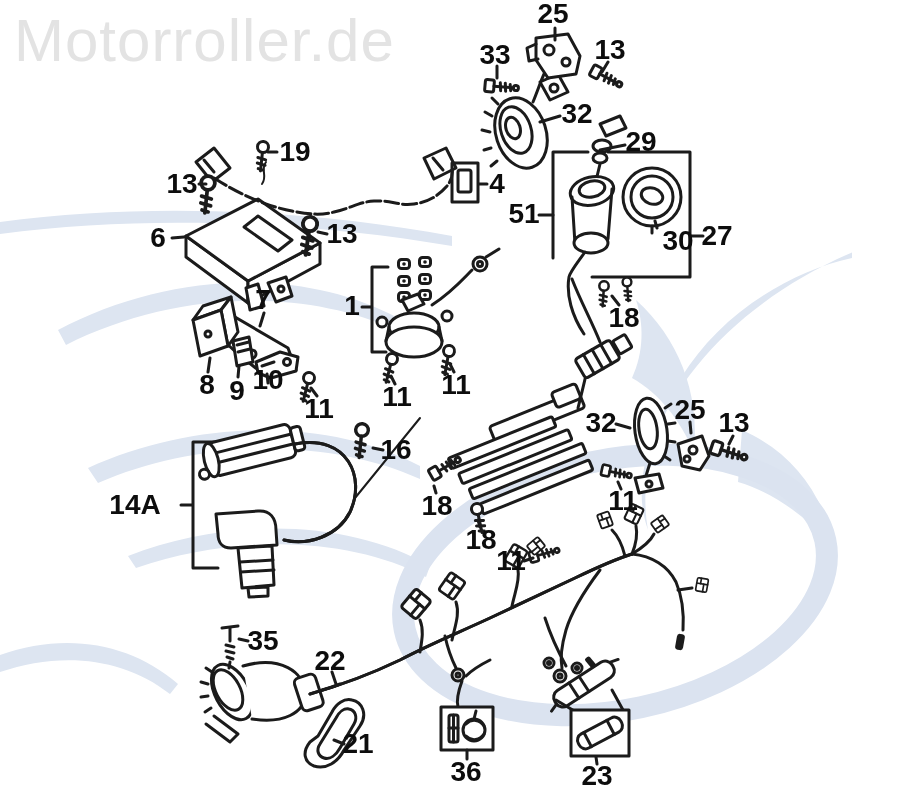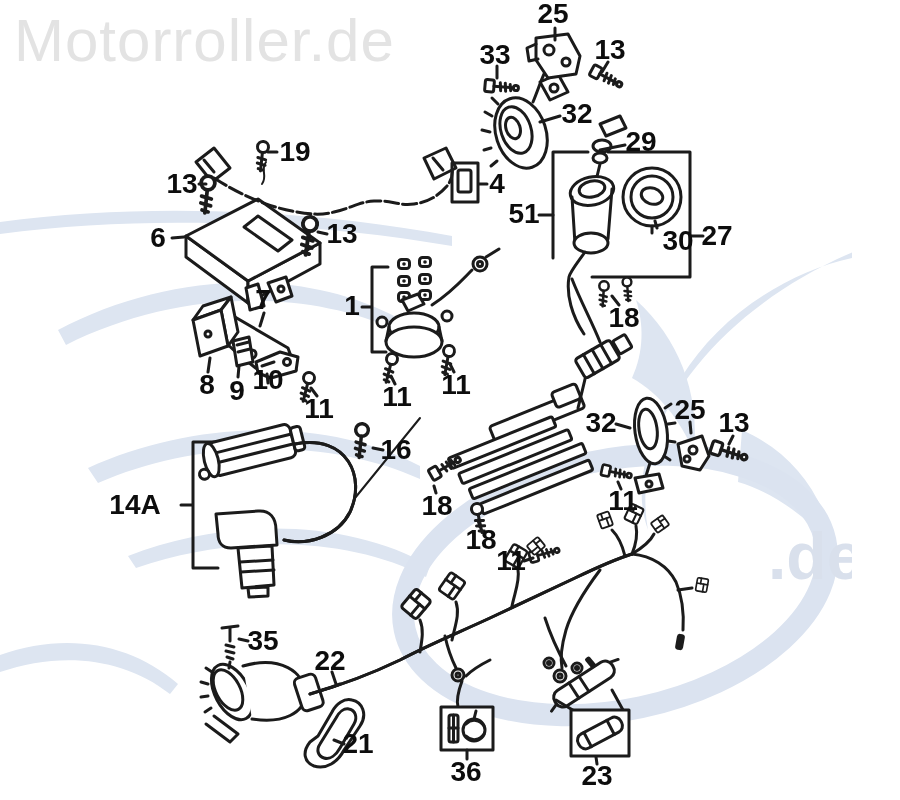--- a/index.html
+++ b/index.html
@@ -34,21 +34,20 @@
       <path d="M128,556 C230,516 350,520 430,566 L426,577 C348,536 235,534 136,568 Z"></path>
       <path d="M0,655 C64,632 130,642 178,684 L170,694 C122,656 58,652 0,672 Z"></path>
       <path d="M878,242 C770,282 688,352 652,442 C640,472 638,502 648,530 C636,462 664,372 740,312 C784,278 832,258 878,254 Z"></path>
       <path d="M636,300 C678,338 700,392 694,452 C680,420 660,394 632,378 C644,352 644,324 636,300 Z"></path>
       <path d="M742,430 C792,452 824,494 834,548 C804,514 772,492 738,482 Z"></path>
     </g>
     <ellipse cx="615" cy="585" rx="215" ry="125" fill="none" stroke="#dbe3f0" stroke-width="22" transform="rotate(-12 615 585)"></ellipse>
   </svg>
 
   <div class="logo">Motorroller.de</div>
-  <div class="wm-tld">.de</div>
 
   <svg class="art" width="900" height="800">
     <defs>
       <g id="scr">
         <circle cx="0" cy="0" r="5.5" class="wf"></circle>
         <line x1="0" y1="5.5" x2="0" y2="24"></line>
         <line x1="-4" y1="11" x2="4" y2="12.5"></line>
         <line x1="-4" y1="16.5" x2="4" y2="18"></line>
         <line x1="-2.5" y1="22" x2="2.5" y2="23"></line>
       </g>

